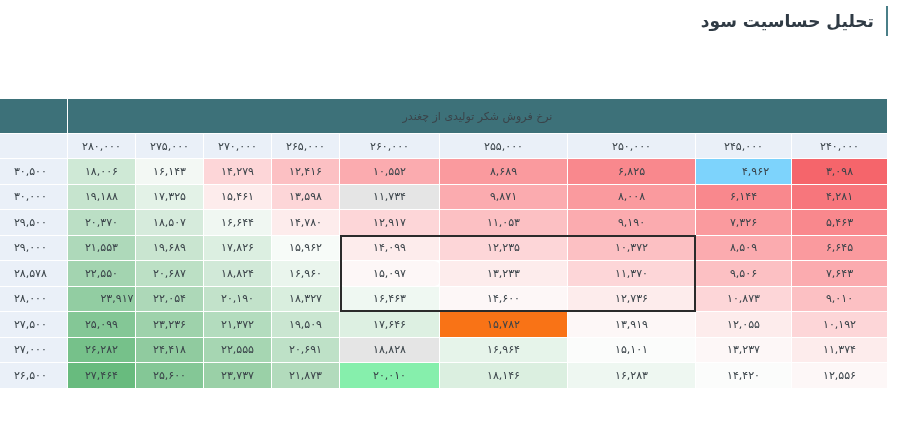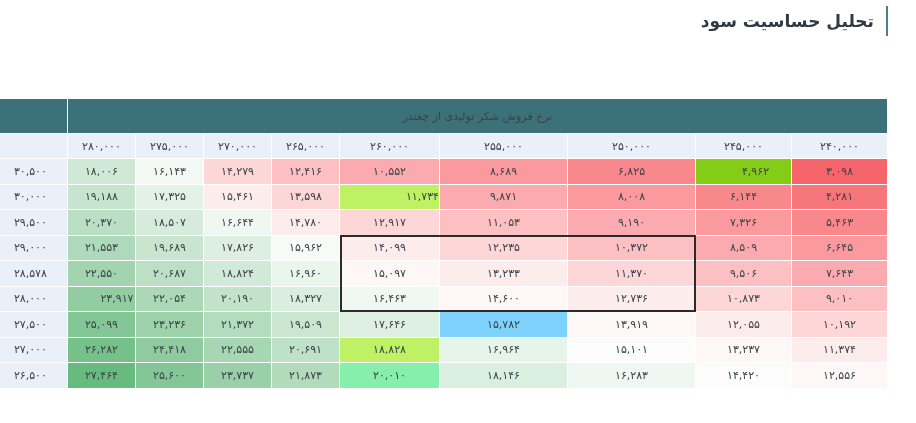--- a/index.html
+++ b/index.html
@@ -155,36 +155,36 @@
           <td class="colhead">۲۶۵,۰۰۰</td>
           <td class="colhead">۲۷۰,۰۰۰</td>
           <td class="colhead">۲۷۵,۰۰۰</td>
           <td class="colhead">۲۸۰,۰۰۰</td>
           <td class="rowlabel-head"></td>
         </tr>
     </thead>
     <tbody id="grid-body">
         <tr>
           <td class="data" style="background: rgb(245, 101, 107);">۳,۰۹۸</td>
-          <td class="data" style="background: #84cc16; padding-left: 24px;">۴,۹۶۲</td>
+          <td class="data" style="background: #7dd3fc; padding-left: 24px;">۴,۹۶۲</td>
           <td class="data" style="background: rgb(249, 136, 141);">۶,۸۲۵</td>
           <td class="data" style="background: rgb(250, 154, 158);">۸,۶۸۹</td>
           <td class="data" style="background: rgb(251, 171, 175);">۱۰,۵۵۲</td>
           <td class="data" style="background: rgb(252, 192, 195);">۱۲,۴۱۶</td>
           <td class="data" style="background: rgb(253, 214, 216);">۱۴,۲۷۹</td>
           <td class="data" style="background: rgb(243, 248, 244);">۱۶,۱۴۳</td>
           <td class="data" style="background: rgb(207, 233, 214);">۱۸,۰۰۶</td>
           <td class="rowlabel">۳۰,۵۰۰</td>
         </tr>
         <tr>
           <td class="data" style="background: rgb(247, 118, 124);">۴,۲۸۱</td>
           <td class="data" style="background: rgb(249, 136, 141);">۶,۱۴۴</td>
           <td class="data" style="background: rgb(250, 154, 158);">۸,۰۰۸</td>
           <td class="data" style="background: rgb(251, 171, 175);">۹,۸۷۱</td>
-          <td class="data" style="background: #bef264; text-align: right;">۱۱,۷۳۴</td>
+          <td class="data" style="background: #e5e5e5;">۱۱,۷۳۴</td>
           <td class="data" style="background: rgb(253, 214, 216);">۱۳,۵۹۸</td>
           <td class="data" style="background: rgb(253, 236, 236);">۱۵,۴۶۱</td>
           <td class="data" style="background: rgb(227, 242, 231);">۱۷,۳۲۵</td>
           <td class="data" style="background: rgb(198, 228, 206);">۱۹,۱۸۸</td>
           <td class="rowlabel">۳۰,۰۰۰</td>
         </tr>
         <tr>
           <td class="data" style="background: rgb(249, 136, 141);">۵,۴۶۳</td>
           <td class="data" style="background: rgb(250, 154, 158);">۷,۳۲۶</td>
           <td class="data" style="background: rgb(251, 171, 175);">۹,۱۹۰</td>
@@ -229,34 +229,34 @@
           <td class="data" style="background: rgb(217, 238, 222);">۱۸,۳۲۷</td>
           <td class="data" style="background: rgb(194, 226, 202);">۲۰,۱۹۰</td>
           <td class="data" style="background: rgb(173, 216, 184);">۲۲,۰۵۴</td>
           <td class="data" style="background: rgb(146, 205, 162); padding-left: 31px;">۲۳,۹۱۷</td>
           <td class="rowlabel">۲۸,۰۰۰</td>
         </tr>
         <tr>
           <td class="data" style="background: rgb(253, 214, 216);">۱۰,۱۹۲</td>
           <td class="data" style="background: rgb(253, 236, 236);">۱۲,۰۵۵</td>
           <td class="data" style="background: rgb(253, 247, 247);">۱۳,۹۱۹</td>
-          <td class="data" style="background: #7dd3fc;">۱۵,۷۸۲</td>
+          <td class="data" style="background: #f97316;">۱۵,۷۸۲</td>
           <td class="data" style="background: rgb(221, 240, 226);">۱۷,۶۴۶</td>
           <td class="data" style="background: rgb(202, 230, 209);">۱۹,۵۰۹</td>
           <td class="data" style="background: rgb(179, 220, 190);">۲۱,۳۷۲</td>
           <td class="data" style="background: rgb(158, 210, 171);">۲۳,۲۳۶</td>
           <td class="data" style="background: rgb(132, 199, 150);">۲۵,۰۹۹</td>
           <td class="rowlabel">۲۷,۵۰۰</td>
         </tr>
         <tr>
           <td class="data" style="background: rgb(253, 236, 236);">۱۱,۳۷۴</td>
           <td class="data" style="background: rgb(253, 247, 247);">۱۳,۲۳۷</td>
           <td class="data" style="background: rgb(251, 252, 251);">۱۵,۱۰۱</td>
           <td class="data" style="background: rgb(230, 244, 234);">۱۶,۹۶۴</td>
-          <td class="data" style="background: #bef264;">۱۸,۸۲۸</td>
+          <td class="data" style="background: #e5e5e5;">۱۸,۸۲۸</td>
           <td class="data" style="background: rgb(190, 225, 199);">۲۰,۶۹۱</td>
           <td class="data" style="background: rgb(166, 214, 178);">۲۲,۵۵۵</td>
           <td class="data" style="background: rgb(144, 203, 159);">۲۴,۴۱۸</td>
           <td class="data" style="background: rgb(118, 193, 138);">۲۶,۲۸۲</td>
           <td class="rowlabel">۲۷,۰۰۰</td>
         </tr>
         <tr>
           <td class="data" style="background: rgb(253, 247, 247);">۱۲,۵۵۶</td>
           <td class="data" style="background: rgb(251, 252, 251);">۱۴,۴۲۰</td>
           <td class="data" style="background: rgb(238, 247, 241);">۱۶,۲۸۳</td>

